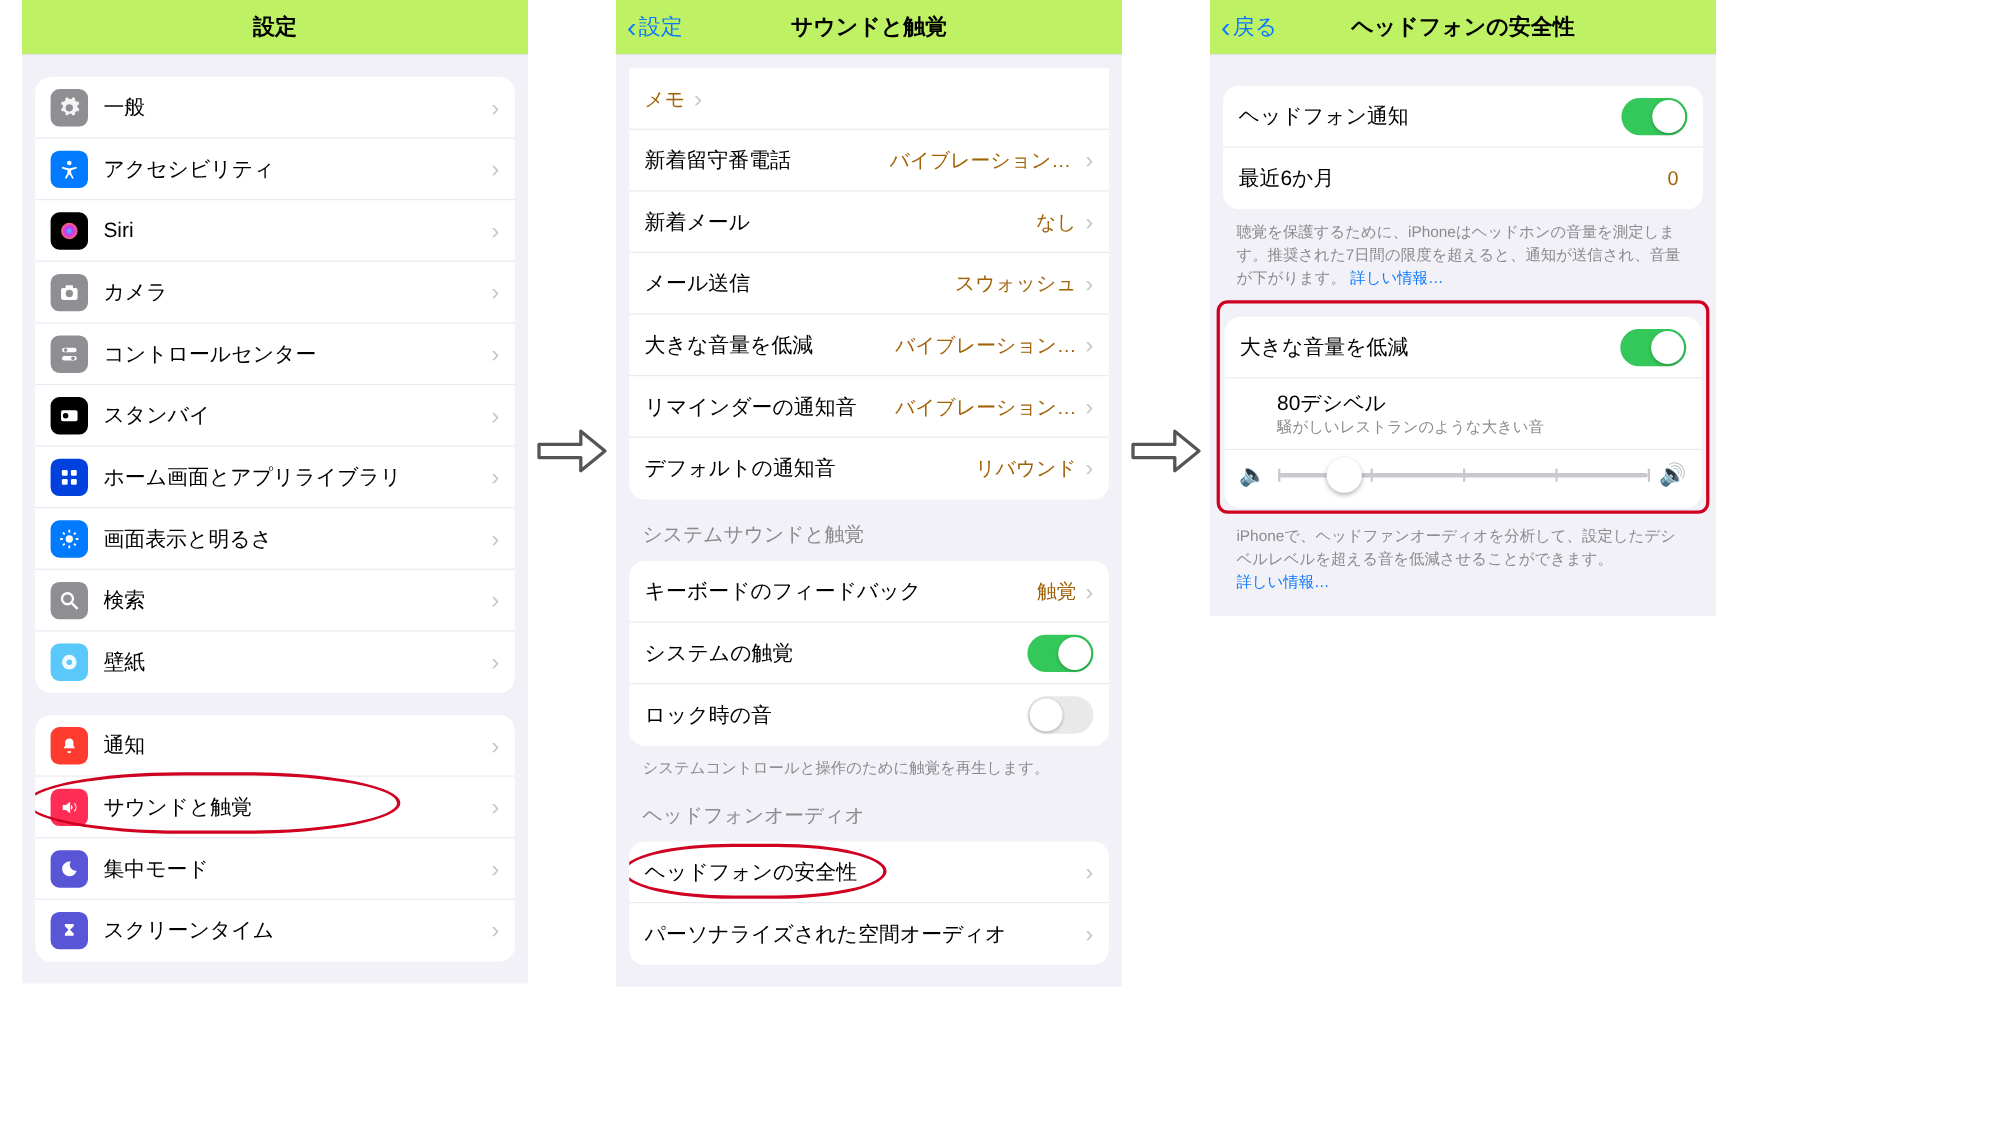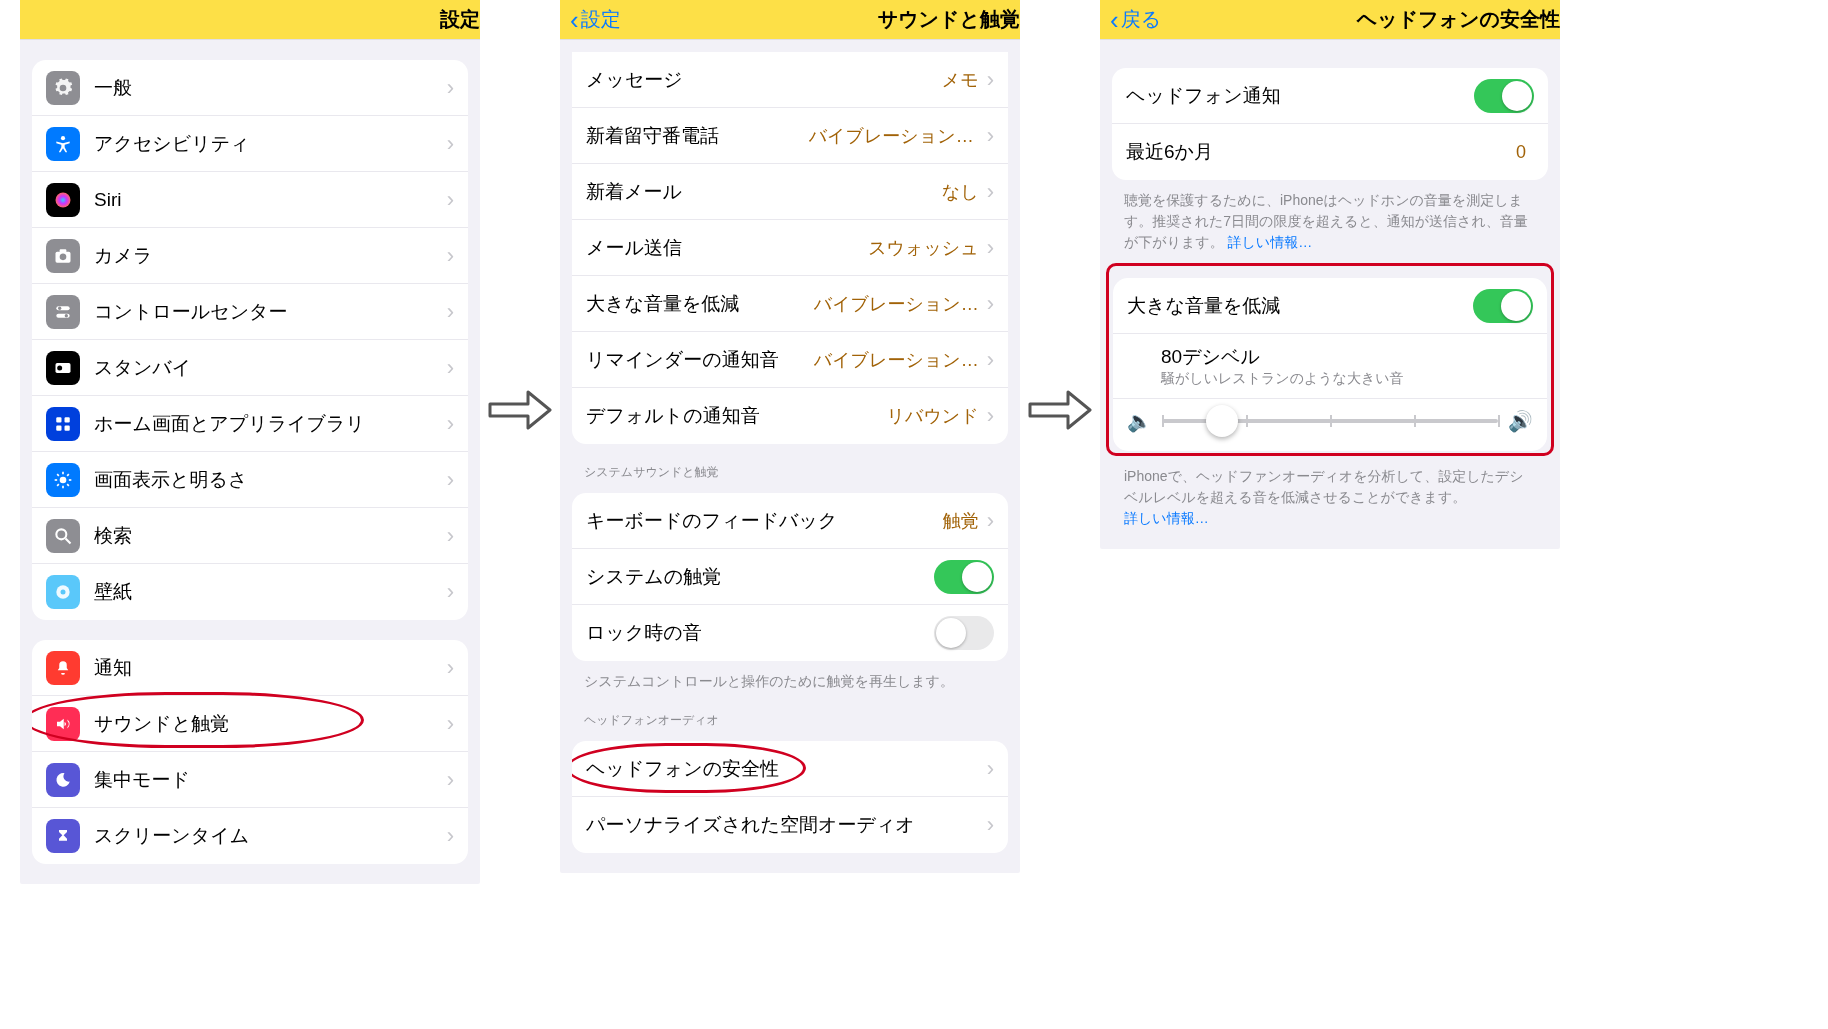--- a/index.html
+++ b/index.html
@@ -3,30 +3,30 @@
 <meta charset="utf-8">
 <style>
   * { box-sizing: border-box; margin: 0; padding: 0; font-family: -apple-system, "Hiragino Sans", "Hiragino Kaku Gothic ProN", sans-serif; }
   body { background: #fff; width: 1828px; height: 1029px; display: flex; align-items: flex-start; }
   .screen { width: 460px; display: flex; flex-direction: column; background: #f2f1f7; border-radius: 2px; }
   .arrow { width: 80px; display:flex; align-items:center; justify-content:center; height: 820px;}
   .arrow svg { width: 64px; height: 64px; }
   .spacer { width: 20px; }
 
   
-  .hdr { height: 40px; display:flex; align-items:center; justify-content:flex-end; position:relative; background:#fde047; border-bottom:1px solid #e0dfe4;}
+  .hdr { height: 50px; display:flex; align-items:center; justify-content:center; position:relative; background:#bef264; border-bottom:1px solid #e0dfe4;}
   .hdr .title { font-size: 20px; font-weight: 600; color:#000;}
   .hdr .back { position:absolute; left:10px; display:flex; align-items:center; color:#0a7aff; font-size:20px; cursor:pointer;}
   .hdr .back .chev { font-size:26px; margin-right:2px; line-height:1;}
 
   .section { margin: 20px 12px 0 12px; background:#fff; border-radius: 14px; overflow:hidden;}
   .section.nogap { margin-top: 12px;}
   .section-note { font-size: 14px; color:#8a8a8f; margin: 10px 24px 0 24px; line-height:1.5;}
   .section-note a, .link { color:#0a7aff; text-decoration:none;}
-  .section-header { font-size: 12px; color:#8a8a8f; margin: 20px 24px 4px 24px;}
+  .section-header { font-size: 18px; color:#8a8a8f; margin: 20px 24px 4px 24px;}
 
   .row { display:flex; align-items:center; min-height: 56px; padding: 0 14px; border-bottom: 1px solid #e9e8ee; position:relative;}
   .row:last-child { border-bottom:none;}
   .row .icon { width:34px; height:34px; border-radius:8px; margin-right:14px; display:flex; align-items:center; justify-content:center; flex-shrink:0;}
   .row .label { font-size: 19px; color:#000; flex: 1 1 auto; white-space:nowrap; overflow:hidden; text-overflow:ellipsis;}
   .row .value { font-size: 18px; color:#a16207; margin-right:8px; white-space:nowrap; max-width:170px; overflow:hidden; text-overflow:ellipsis;}
   .row .chev-r { color:#c7c7cc; font-size:22px; line-height:1;}
   .row .sub { font-size:14px; color:#8a8a8f;}
   .row.stack { flex-direction:column; align-items:flex-start; padding-top:10px; padding-bottom:10px;padding-left:48px;}
 
@@ -240,21 +240,20 @@
   <div class="hdr">
     <div class="back">
         <span class="chev">‹</span>
         <span>設定</span>
       </div>
     <div class="title">サウンドと触覚</div>
   </div>
   <div class="content">
     <div class="section s2top scut" id="s2g1">
         <div class="row">
-          <div class="label">メッセージ</div>
           <div class="value">メモ</div>
           <span class="chev-r">›</span>
         </div>
         <div class="row">
           <div class="label">新着留守番電話</div>
           <div class="value">バイブレーションのみ</div>
           <span class="chev-r">›</span>
         </div>
         <div class="row">
           <div class="label">新着メール</div>

